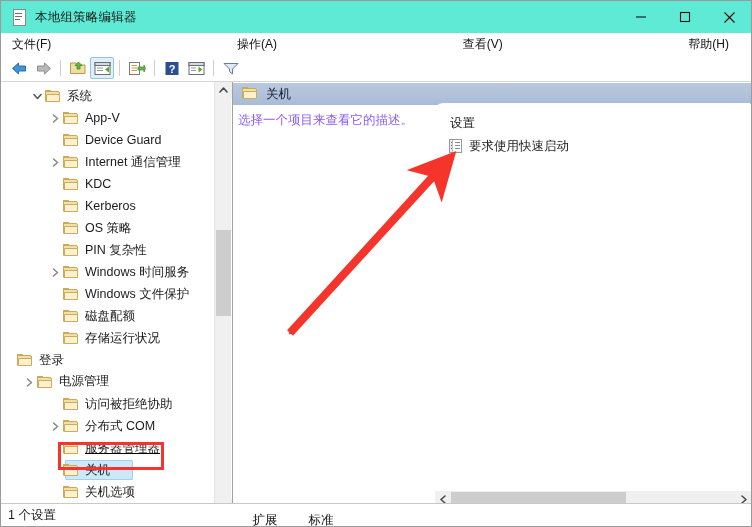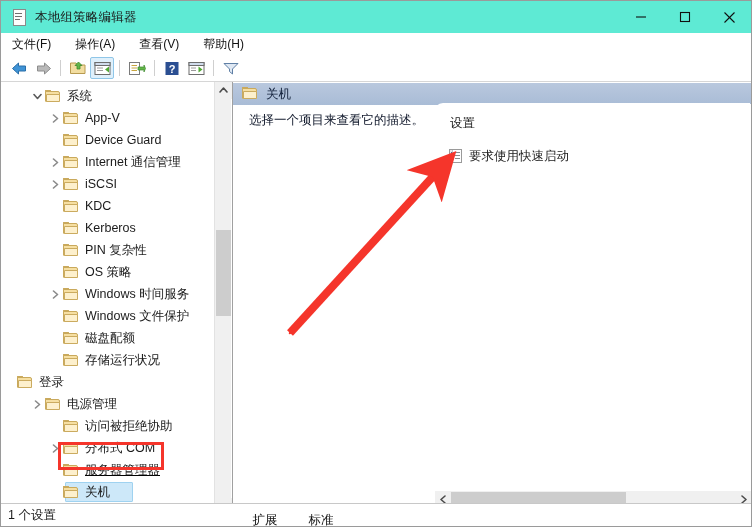--- a/index.html
+++ b/index.html
@@ -18,21 +18,21 @@
   .title-icon .l1,.title-icon .l2,.title-icon .l3{position:absolute;left:5px;height:1px;background:#6f6f6f;}
   .title-icon .l1{top:5px;width:7px;}
   .title-icon .l2{top:8px;width:7px;}
   .title-icon .l3{top:11px;width:5px;}
   .title-text{font-size:12.5px;color:#1a1a1a;letter-spacing:.2px;}
   .winbtns{position:absolute;right:0;top:0;height:32px;display:flex;}
   .winbtn{width:44px;height:32px;display:flex;align-items:center;justify-content:center;background:transparent;}
   .winbtn svg{display:block;}
 
   
-  .menubar{height:22px;display:flex;align-items:center;padding-left:9px;background:#fff;}
+  .menubar{height:22px;display:flex;align-items:center;padding-left:9px;background:#fff;justify-content:space-between;}
   .menuitem{font-size:12px;color:#111;margin-right:20px;padding:1px 2px;white-space:nowrap;}
 
   
   .toolbar{height:26px;background:#fff;display:flex;align-items:center;padding-left:6px;border-bottom:1px solid #d6d6d6;}
   .tb{width:24px;height:22px;display:flex;align-items:center;justify-content:center;position:relative;}
   .tb.sel{background:#dff0fb;border:1px solid #8fc6e8;box-sizing:border-box;border-radius:2px;}
   .tbsep{width:1px;height:16px;background:#cfcfcf;margin:0 5px;}
 
   
   .content{position:relative;height:450px;display:flex;background:#fff;}
@@ -63,26 +63,26 @@
   .hsb .arrow.left{left:0;}
   .hsb .arrow.right{right:14px;}
   .hsb .thumb{position:absolute;top:1px;height:14px;background:#cdcdcd;}
   .corner{position:absolute;right:0;bottom:0;width:17px;height:17px;background:#f0f0f0;}
 
   
   .right-pane{position:relative;flex:1;height:450px;background:#fff;overflow:hidden;}
   .rp-header{position:absolute;left:0;top:1px;right:0;height:22px;background:linear-gradient(#b9c8de,#a9bcd6);}
   .rp-header .hfold{position:absolute;left:9px;top:4px;}
   .rp-header .htext{position:absolute;left:33px;top:2px;font-size:12.5px;color:#12203a;line-height:18px;}
-  .rp-desc{position:absolute;left:16px;top:30px;font-size:12.5px;color:#0f172a;}
+  .rp-desc{position:absolute;left:5px;top:30px;font-size:12.5px;color:#8b5cf6;}
 
   
   .settings-panel{position:absolute;left:202px;top:22px;right:0;bottom:0;background:#fff;border-top-left-radius:9px;box-shadow:-1px -1px 0 0 #ffffff;}
   .sp-title{position:absolute;left:15px;top:11px;font-size:12.5px;color:#1b1b1b;}
-  .sp-item{position:absolute;left:14px;top:44px;display:flex;align-items:center;}
+  .sp-item{position:absolute;left:14px;top:34px;display:flex;align-items:center;}
   .policy-icon{width:14px;height:15px;position:relative;flex:none;margin-right:6px;}
   .policy-icon .pg{position:absolute;left:0;top:0;width:13px;height:14px;background:#fff;border:1px solid #9a9a9a;box-sizing:border-box;}
   .policy-icon .bar{position:absolute;left:1px;top:1px;width:3px;height:12px;background:#eaeaea;border-right:1px solid #c4c4c4;box-sizing:border-box;}
   .policy-icon .d{position:absolute;left:2px;width:1px;height:1px;background:#4a6ea9;}
   .policy-icon .ln{position:absolute;left:6px;height:1px;width:5px;background:#8b8b8b;}
   .sp-item .lbl{font-size:12.5px;color:#1b1b1b;}
 
   
   .rp-hsb{position:absolute;left:202px;right:0;bottom:25px;height:16px;background:#f0f0f0;}
   .rp-hsb .arrow{position:absolute;top:0;width:16px;height:16px;display:flex;align-items:center;justify-content:center;}
@@ -254,80 +254,67 @@
                   <path d="M2.5 1 L6.5 4.5 L2.5 8" fill="none" stroke="#8a8a8a" stroke-width="1.6" stroke-linecap="round" stroke-linejoin="round"></path>
                 </svg>
               </div>
               <div class="fold">
                 <div class="tab"></div>
                 <div class="back"></div>
                 <div class="front"></div>
               </div>
               <div class="tlabel">Internet 通信管理</div>
             </div>
+            <div class="trow" style="padding-left: 46px; align-items: center;">
+              <div class="chev"></div>
+              <div class="fold">
+                <div class="tab"></div>
+                <div class="back"></div>
+                <div class="front"></div>
+              </div>
+              <div class="tlabel">KDC</div>
+            </div>
+            <div class="trow" style="padding-left: 46px;">
+              <div class="chev"></div>
+              <div class="fold">
+                <div class="tab"></div>
+                <div class="back"></div>
+                <div class="front"></div>
+              </div>
+              <div class="tlabel">Kerberos</div>
+            </div>
+            <div class="trow" style="padding-left: 46px;">
+              <div class="chev"></div>
+              <div class="fold">
+                <div class="tab"></div>
+                <div class="back"></div>
+                <div class="front"></div>
+              </div>
+              <div class="tlabel">OS 策略</div>
+            </div>
+            <div class="trow" style="padding-left: 46px;">
+              <div class="chev"></div>
+              <div class="fold">
+                <div class="tab"></div>
+                <div class="back"></div>
+                <div class="front"></div>
+              </div>
+              <div class="tlabel">PIN 复杂性</div>
+            </div>
             <div class="trow" style="padding-left: 46px;">
               <div class="chev">
                 <svg width="9" height="9" viewBox="0 0 9 9">
                   <path d="M2.5 1 L6.5 4.5 L2.5 8" fill="none" stroke="#8a8a8a" stroke-width="1.6" stroke-linecap="round" stroke-linejoin="round"></path>
                 </svg>
               </div>
               <div class="fold">
                 <div class="tab"></div>
                 <div class="back"></div>
                 <div class="front"></div>
               </div>
-              <div class="tlabel">iSCSI</div>
-            </div>
-            <div class="trow" style="padding-left: 46px; align-items: center;">
-              <div class="chev"></div>
-              <div class="fold">
-                <div class="tab"></div>
-                <div class="back"></div>
-                <div class="front"></div>
-              </div>
-              <div class="tlabel">KDC</div>
-            </div>
-            <div class="trow" style="padding-left: 46px;">
-              <div class="chev"></div>
-              <div class="fold">
-                <div class="tab"></div>
-                <div class="back"></div>
-                <div class="front"></div>
-              </div>
-              <div class="tlabel">Kerberos</div>
-            </div>
-            <div class="trow" style="padding-left: 46px;">
-              <div class="chev"></div>
-              <div class="fold">
-                <div class="tab"></div>
-                <div class="back"></div>
-                <div class="front"></div>
-              </div>
-              <div class="tlabel">PIN 复杂性</div>
-            </div>
-            <div class="trow" style="padding-left: 46px;">
-              <div class="chev"></div>
-              <div class="fold">
-                <div class="tab"></div>
-                <div class="back"></div>
-                <div class="front"></div>
-              </div>
-              <div class="tlabel">OS 策略</div>
-            </div>
-            <div class="trow" style="padding-left: 46px;">
-              <div class="chev">
-                <svg width="9" height="9" viewBox="0 0 9 9">
-                  <path d="M2.5 1 L6.5 4.5 L2.5 8" fill="none" stroke="#8a8a8a" stroke-width="1.6" stroke-linecap="round" stroke-linejoin="round"></path>
-                </svg>
-              </div>
-              <div class="fold">
-                <div class="tab"></div>
-                <div class="back"></div>
-                <div class="front"></div>
-              </div>
               <div class="tlabel">Windows 时间服务</div>
             </div>
             <div class="trow" style="padding-left: 46px;">
               <div class="chev"></div>
               <div class="fold">
                 <div class="tab"></div>
                 <div class="back"></div>
                 <div class="front"></div>
               </div>
               <div class="tlabel">Windows 文件保护</div>
@@ -352,21 +339,21 @@
             </div>
             <div class="trow" style="">
               <div class="chev"></div>
               <div class="fold">
                 <div class="tab"></div>
                 <div class="back"></div>
                 <div class="front"></div>
               </div>
               <div class="tlabel">登录</div>
             </div>
-            <div class="trow" style="padding-left: 28px;">
+            <div class="trow" style="padding-left: 20px; font-family: Liberation Mono, monospace;">
               <div class="chev">
                 <svg width="9" height="9" viewBox="0 0 9 9">
                   <path d="M2.5 1 L6.5 4.5 L2.5 8" fill="none" stroke="#8a8a8a" stroke-width="1.6" stroke-linecap="round" stroke-linejoin="round"></path>
                 </svg>
               </div>
               <div class="fold">
                 <div class="tab"></div>
                 <div class="back"></div>
                 <div class="front"></div>
               </div>

